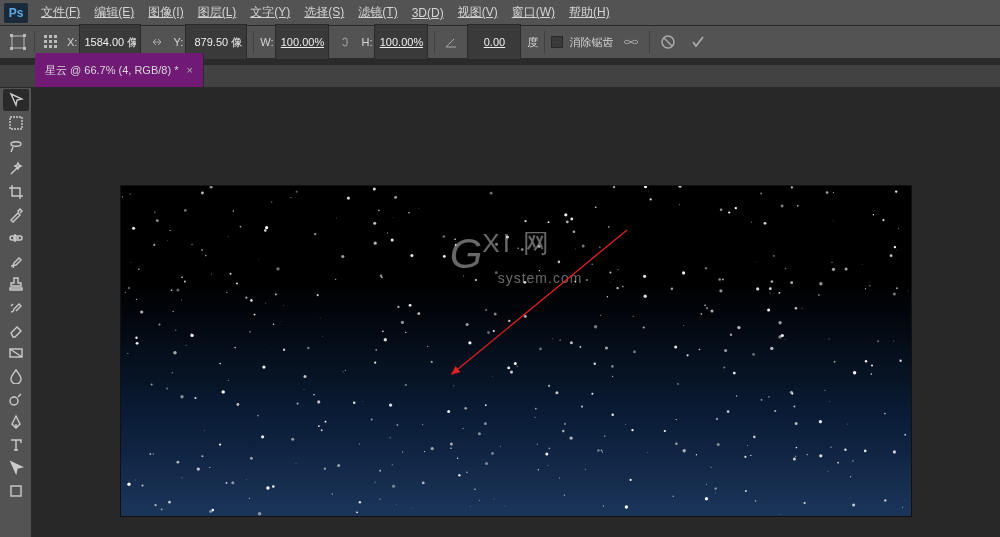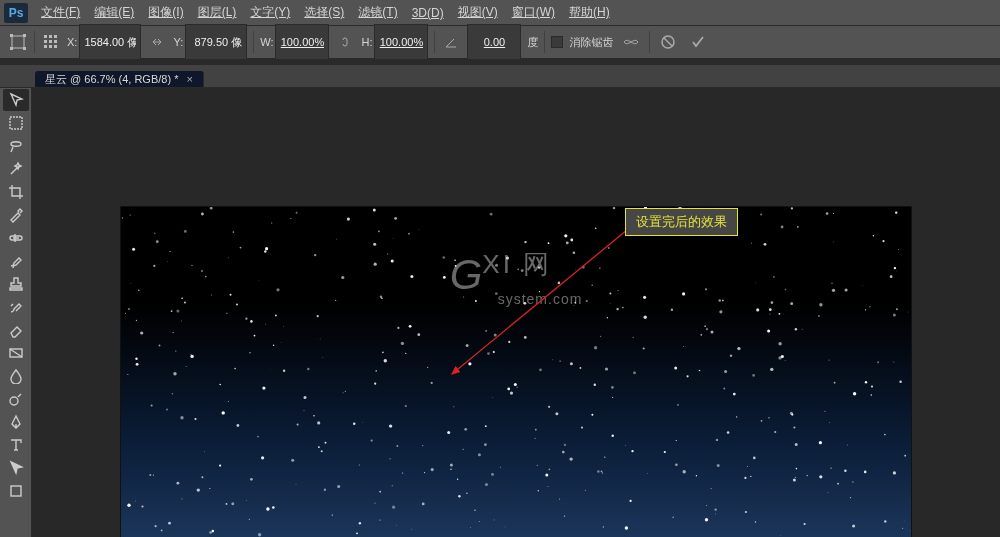--- a/index.html
+++ b/index.html
@@ -16,30 +16,30 @@
 .opt-input { background: #3a3a3a; border: 1px solid #2a2a2a; color: #eee; font-size: 11px; height: 36px; padding: 0 4px; outline: none; }
 .opt-w60 { width: 62px; text-align: right; }
 .opt-w54 { width: 54px; text-align: center; text-decoration: underline; }
 .opt-sep { width: 1px; height: 22px; background: #404040; }
 .chk { width: 12px; height: 12px; background: #3a3a3a; border: 1px solid #2a2a2a; }
 .ctrlbtn { width: 24px; height: 24px; display: flex; align-items: center; justify-content: center; color: #aaa; }
 
 .shelf { height: 6px; background: #2a2a2a; }
 
 .tabstrip { height: 23px; background: #424242; display: flex; align-items: flex-end; padding-left: 35px; border-bottom: 1px solid #2a2a2a; }
-.doc-tab { height: 16px; background: #0f172a; display: flex; align-items: center; padding: 0 10px; gap: 8px; font-size: 11px; color: #d8d8d8; border-right: 1px solid #2a2a2a; border-top-left-radius: 3px; border-top-right-radius: 3px; }
+.doc-tab { height: 34px; background: #701a75; display: flex; align-items: center; padding: 0 10px; gap: 8px; font-size: 11px; color: #d8d8d8; border-right: 1px solid #2a2a2a; border-top-left-radius: 3px; border-top-right-radius: 3px; }
 .tab-close { color: #aaa; font-size: 11px; }
 
 .workarea { position: absolute; left: 0; right: 0; top: 88px; bottom: 0; background: #282828; }
 .toolstrip { position: absolute; top: 0; left: 0; bottom: 0; width: 32px; background: #535353; border-right: 1px solid #2a2a2a; }
 .tool { width: 26px; height: 22px; margin: 1px 3px; display: flex; align-items: center; justify-content: center; color: #ccc; font-size: 14px; border-radius: 2px; }
 .tool.active { background: #2a2a2a; }
 .tool svg { width: 16px; height: 16px; stroke: #ccc; fill: none; stroke-width: 1.4; }
 
-.canvas-shell { position: absolute; left: 32px; right: 0; top: 0; bottom: 0; background: #282828; display: flex; align-items: flex-end; justify-content: center; padding-top: 76px; }
+.canvas-shell { position: absolute; left: 32px; right: 0; top: 0; bottom: 0; background: #282828; display: flex; align-items: center; justify-content: center; padding-top: 76px; }
 .canvas { width: 790px; height: 330px; background: linear-gradient(to bottom, #000 0%, #000 30%, #0a1c36 70%, #1b355a 100%); position: relative; overflow: hidden; box-shadow: 0 0 0 1px #111; }
 
 .annotation { position: absolute; left: 625px; top: 120px; border: 1px solid #e3e33a; padding: 4px 10px; color: #e3e33a; font-size: 13px; background: #464646; z-index:10; }
 .arrow-svg { position: absolute; left: 440px; top: 138px; pointer-events: none; z-index:9; }
 
 .watermark { position: absolute; left: 50%; transform: translateX(-50%); top: 44px; font-family: Georgia, serif; color: rgba(190,190,190,0.55); text-align: left; line-height: 1; }
 .watermark .big { font-size: 42px; font-style: italic; display: inline; vertical-align: baseline; }
 .watermark .cn { font-size: 26px; vertical-align: 16px; letter-spacing: 3px; }
 .watermark .sub { font-size: 14px; letter-spacing: 1px; display: block; margin-top: -4px; margin-left: 48px; }
 </style>
@@ -148,23 +148,20 @@
 
 <div class="tabstrip">
   <div class="doc-tab">
     <span>星云 @ 66.7% (4, RGB/8) *</span>
     <span class="tab-close">×</span>
   </div>
 </div>
 
 <div class="workarea">
 
-  <div class="annotation">
-    <span>设置完后的效果</span>
-  </div>
   <svg class="arrow-svg" width="200" height="160">
     <defs>
         <marker id="ah" markerWidth="8" markerHeight="8" refX="6" refY="3" orient="auto">
           <path d="M0 0L7 3L0 6z" fill="#d22"></path>
         </marker>
       </defs>
     <line x1="187" y1="4" x2="12" y2="148" stroke="#d22" stroke-width="1.3" marker-end="url(#ah)"></line>
   </svg>
 
   <div class="toolstrip">

